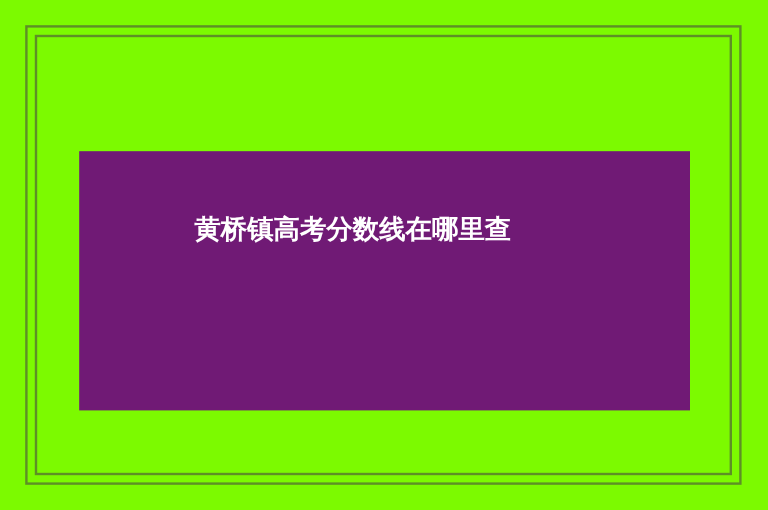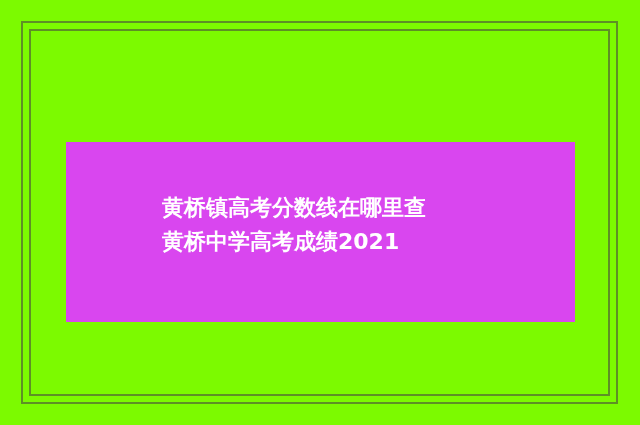--- a/index.html
+++ b/index.html
@@ -41,23 +41,22 @@
     bottom: 29px;
     border: 2px solid #5e8f26;
   }
 
   
   .content-panel {
     position: absolute;
     left: 66px;
     top: 126px;
     width: 509px;
-    height: 180px;
-    background: #d946ef;
-    margin-top: 16px;
+    height: 216px;
+    background: #701a75;
   }
 
   .headline-block {
     position: absolute;
     left: 96px;
     top: 49px;
     width: 400px;
   }
 
   .headline-line {
@@ -74,17 +73,16 @@
 <body>
 
 <div id="canvas">
 
   <div class="frame frame-outer"></div>
   <div class="frame frame-inner"></div>
 
   <div class="content-panel">
     <div class="headline-block">
       <span class="headline-line">黄桥镇高考分数线在哪里查</span>
-      <span class="headline-line">黄桥中学高考成绩2021</span>
     </div>
   </div>
 
 </div>
 
 </body></html>

